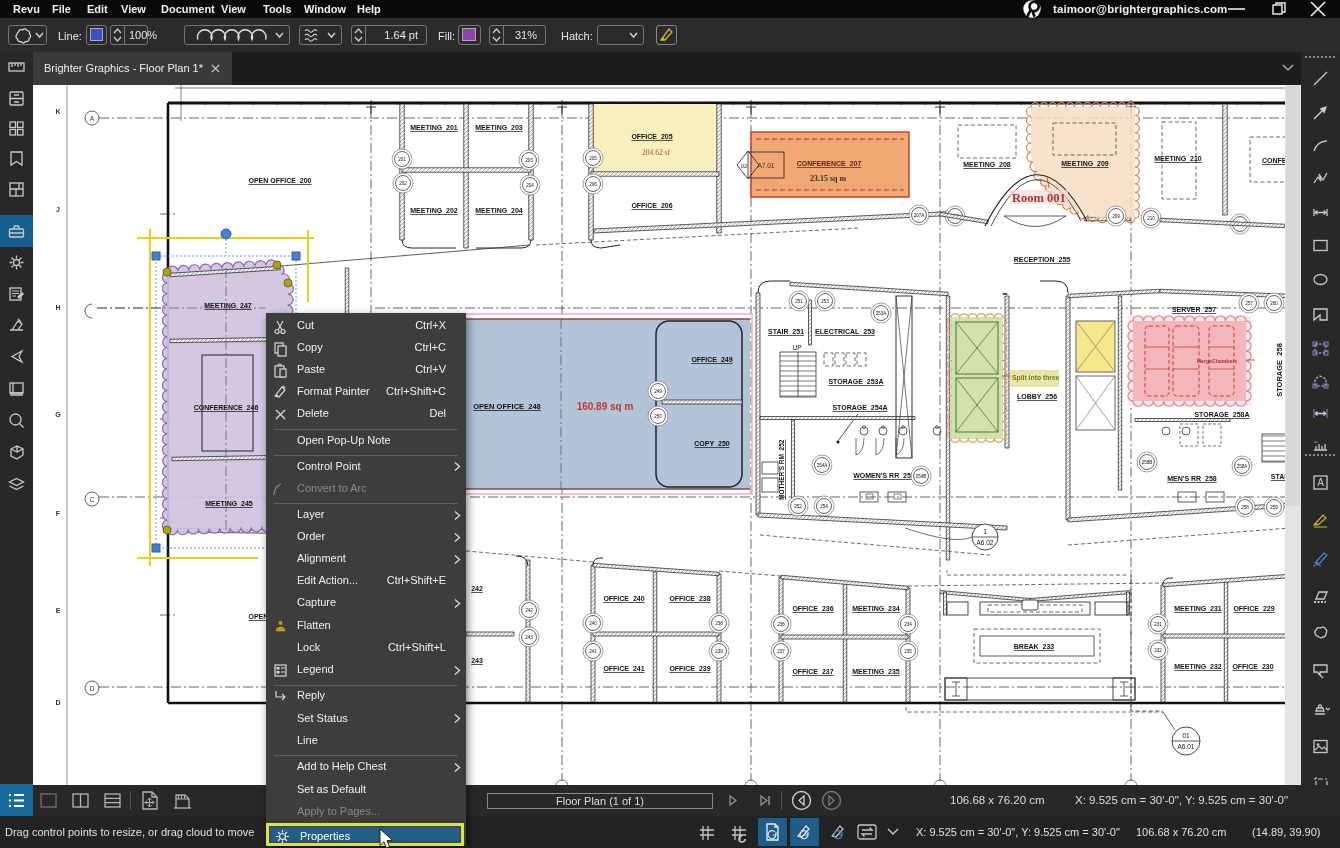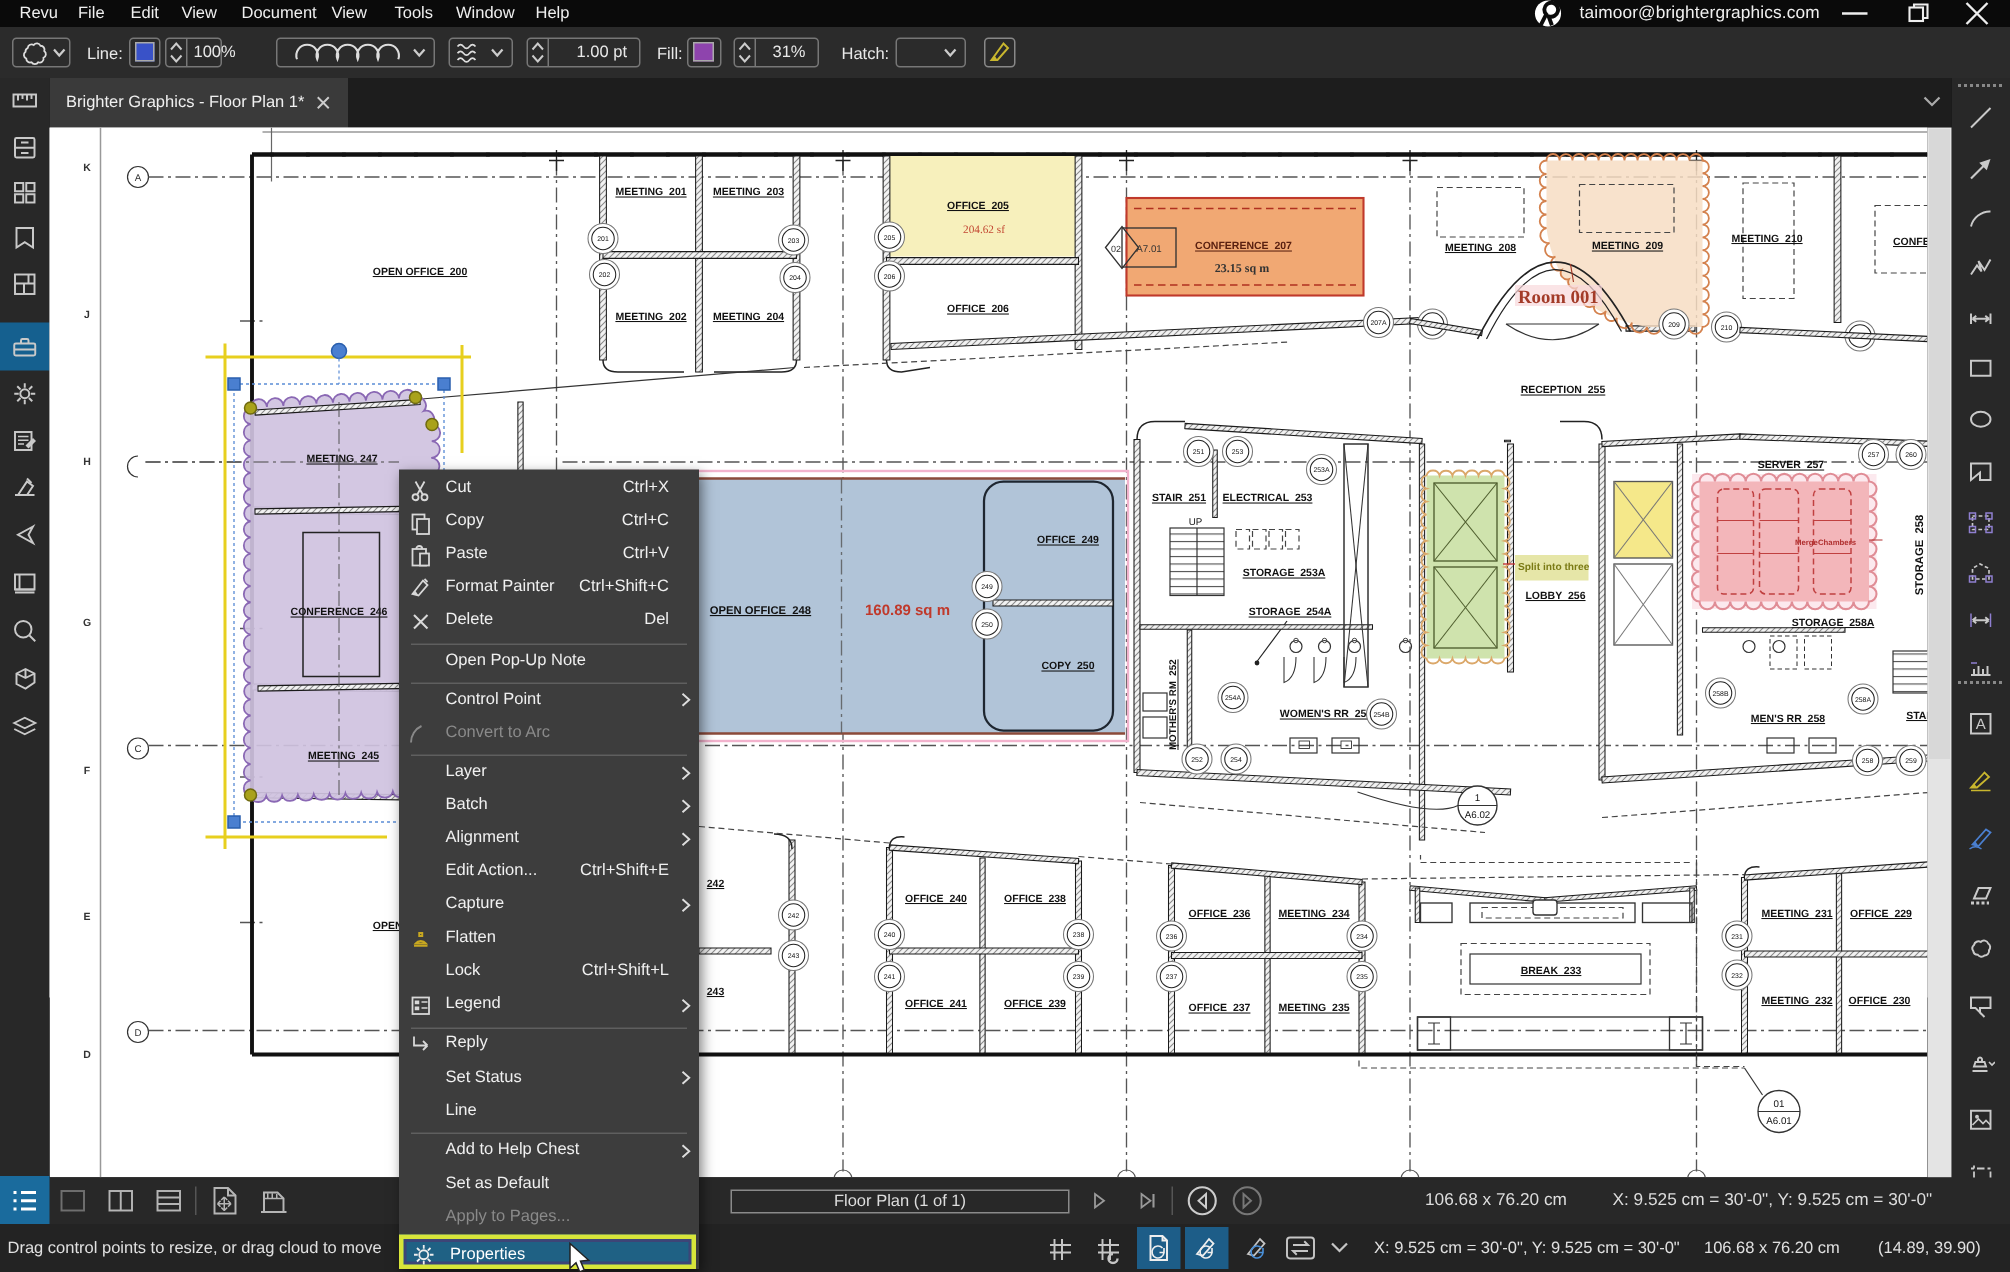--- a/index.html
+++ b/index.html
@@ -1,19 +1,19 @@
 <!DOCTYPE html>
 <html><head><meta charset="utf-8">
 <style>
 * { margin:0; padding:0; box-sizing:border-box; }
 html,body { width:1340px; height:848px; overflow:hidden; background:#000;
   font-family:"Liberation Sans", sans-serif; }
 .abs { position:absolute; }
 #titlebar { position:absolute; left:0; top:0; width:1340px; height:34px; background:#0a0a0a;
-  color:#f0f0f0; font-size:11px; font-weight:400; }
+  color:#f0f0f0; font-size:11px; font-weight:700; }
 #toolbar { position:absolute; left:0; top:18px; width:1340px; height:34px; background:#2b2b2b; }
 .tb { position:absolute; top:7px; height:20px; border:1px solid #777; border-radius:3px; color:#e8e8e8; }
 .tblabel { position:absolute; top:12px; color:#e8e8e8; font-size:11px; }
 #tabbar { position:absolute; left:33px; top:52px; width:1268px; height:33px; background:#1d1d1d; }
 #tab { position:absolute; left:0; top:0; width:199px; height:33px; background:#3a3a3a; color:#f0f0f0;
   font-size:11px; line-height:33px; padding-left:11px; }
 #leftbar { position:absolute; left:0; top:52px; width:33px; height:733px; background:#282828; }
 #rightbar { position:absolute; left:1301px; top:52px; width:39px; height:764px; background:#282828; }
 #canvas { position:absolute; left:33px; top:85px; width:1252px; height:580px; background:#fff; }
 #scroll { position:absolute; left:1285px; top:85px; width:16px; height:700px; background:#e4e4e4; }
@@ -81,21 +81,21 @@
   <svg width="41" height="18" viewBox="0 0 41 18">
    <path d="M 5,5 q 2,-2.5 4,0 q 2,2.5 4,0 q 2,-2.5 4,0 M 5,9.5 q 2,-2.5 4,0 q 2,2.5 4,0 q 2,-2.5 4,0 M 5,14 q 2,-2.5 4,0 q 2,2.5 4,0 q 2,-2.5 4,0" fill="none" stroke="#ddd" stroke-width="1.1"></path>
    <path d="M 28,7 l 3.5,4 l 3.5,-4" fill="none" stroke="#ccc" stroke-width="1.5"></path>
   </svg>
  </div>
  <div class="tb" style="left:351px;width:76px">
   <svg width="13" height="18" viewBox="0 0 13 18">
         <path d="M 3,7 l 3.5,-4 l 3.5,4 M 3,11 l 3.5,4 l 3.5,-4" fill="none" stroke="#ccc" stroke-width="1.3"></path>
       </svg>
   <div class="abs" style="left:13px;top:0;width:1px;height:18px;background:#777"></div>
-  <span class="abs" style="right:8px;top:3px;font-size:11px">1.00 pt</span>
+  <span class="abs" style="right:8px;top:3px;font-size:11px">1.64 pt</span>
  </div>
  <span class="tblabel" style="left:438px">Fill:</span>
  <div class="tb" style="left:458px;width:23px">
       <div class="abs" style="left:3px;top:2px;width:14px;height:13px;background:#8e44ad;border:1px solid #aaa"></div>
     </div>
  <div class="tb" style="left:489px;width:57px">
   <svg width="13" height="18" viewBox="0 0 13 18">
         <path d="M 3,7 l 3.5,-4 l 3.5,4 M 3,11 l 3.5,4 l 3.5,-4" fill="none" stroke="#ccc" stroke-width="1.3"></path>
       </svg>
   <div class="abs" style="left:13px;top:0;width:1px;height:18px;background:#777"></div>
@@ -915,21 +915,21 @@
       <span class="t">Convert to Arc</span>
     </div>
     <div class="sep" style="top:190px"></div>
     <div class="mi" style="top:190.5px;color:#f0f0f0">
       <span class="t">Layer</span>
       <svg class="abs" style="right:5px;top:6px" width="8" height="11" viewBox="0 0 8 11">
         <path d="M 2,1.5 L 6.5,5.5 L 2,9.5" fill="none" stroke="#ddd" stroke-width="1.3"></path>
       </svg>
     </div>
     <div class="mi" style="top:212.5px;color:#f0f0f0">
-      <span class="t">Batch</span>
+      <span class="t">Order</span>
       <svg class="abs" style="right:5px;top:6px" width="8" height="11" viewBox="0 0 8 11">
         <path d="M 2,1.5 L 6.5,5.5 L 2,9.5" fill="none" stroke="#ddd" stroke-width="1.3"></path>
       </svg>
     </div>
     <div class="mi" style="top:234.5px;color:#f0f0f0">
       <span class="t">Alignment</span>
       <svg class="abs" style="right:5px;top:6px" width="8" height="11" viewBox="0 0 8 11">
         <path d="M 2,1.5 L 6.5,5.5 L 2,9.5" fill="none" stroke="#ddd" stroke-width="1.3"></path>
       </svg>
     </div>

